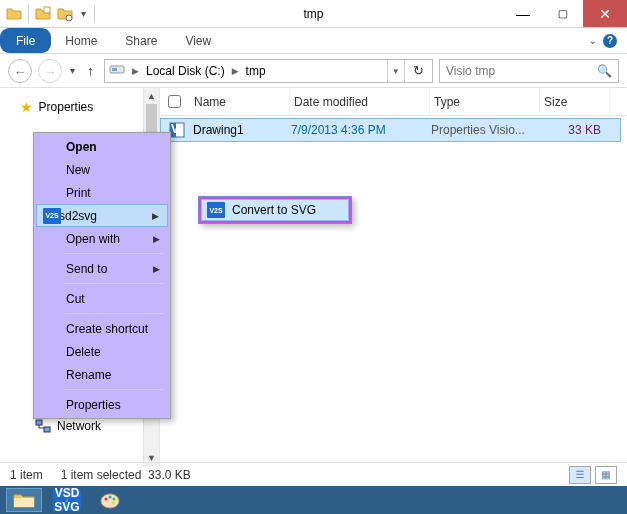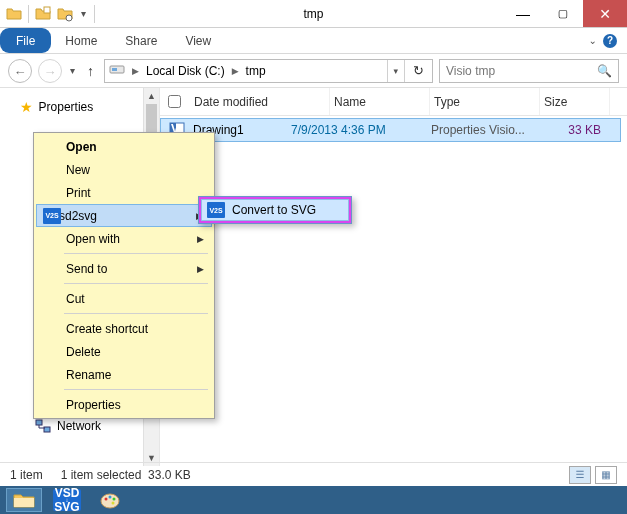--- a/index.html
+++ b/index.html
@@ -60,21 +60,21 @@
 .lh-size { width: 70px; }
 
 .list-row { height: 24px; display: flex; align-items: center; padding-left: 8px; background: #cde8ff; border: 1px solid #7bb6e6; margin: 2px 6px 0 0; }
 .lr-icon { width: 22px; display: flex; align-items: center; }
 .lr-name { width: 100px; padding-left: 2px; }
 .lr-date { width: 140px; color: #0369a1; }
 .lr-type { width: 110px; color: #555; }
 .lr-size { width: 70px; text-align: right; color: #701a75; padding-right: 10px; }
 
 
-.ctx-menu { position: absolute; left: 33px; top: 132px; width: 182px; background: #fef9c3; border: 1px solid #a0a0a0; box-shadow: 3px 3px 6px rgba(0,0,0,0.25); padding: 2px; z-index: 50; }
+.ctx-menu { position: absolute; left: 33px; top: 132px; width: 138px; background: #c4b5fd; border: 1px solid #a0a0a0; box-shadow: 3px 3px 6px rgba(0,0,0,0.25); padding: 2px; z-index: 50; }
 .ctx-item { height: 23px; display: flex; align-items: center; padding-left: 30px; position: relative; color: #000; }
 .ctx-item.bold { font-weight: 600; }
 .ctx-item.hover { background: #c1dcf7; border: 1px solid #7bb6e6; padding-left: 16px; }
 .ctx-item .sub-arrow { position: absolute; right: 8px; font-size: 9px; color: #333; }
 .ctx-item .ctx-icon { position: absolute; left: 6px; width: 18px; height: 16px; background: #1c6bd0; color: #fff; font-size: 7px; font-weight: bold; display: flex; align-items: center; justify-content: center; border-radius: 1px; }
 .ctx-sep { height: 1px; background: #d0d0d0; margin: 3px 4px 3px 28px; }
 
 
 .sub-menu { position: absolute; left: 198px; top: 196px; width: 154px; background: #d946ef; border: 1px solid #6b94c9; box-shadow: 3px 3px 6px rgba(0,0,0,0.25); padding: 2px; z-index: 60; }
 .sub-item { height: 22px; display: flex; align-items: center; padding-left: 30px; position: relative; background: #cde6ff; border: 1px solid #8fbde6; }
@@ -179,22 +179,22 @@
       <div class="thumb"></div>
       <div class="arrow down">▼</div>
     </div>
   </div>
 
   <div class="list-pane">
     <div class="list-header">
       <div class="lh-check">
           <input type="checkbox" style="">
         </div>
+      <div class="lh-col lh-name">Name</div>
       <div class="lh-col lh-date">Date modified</div>
-      <div class="lh-col lh-name">Name</div>
       <div class="lh-col lh-type">Type</div>
       <div class="lh-col lh-size">Size</div>
     </div>
     <div class="list-row">
       <div class="lr-icon">
         <svg width="16" height="16" viewBox="0 0 16 16">
             <rect x="1" y="1" width="14" height="14" fill="#fff" stroke="#3a6fb7"></rect>
             <rect x="1" y="1" width="6" height="14" fill="#3a6fb7"></rect>
             <text x="2" y="11" font-size="8" fill="#fff" font-weight="bold">V</text>
           </svg>

